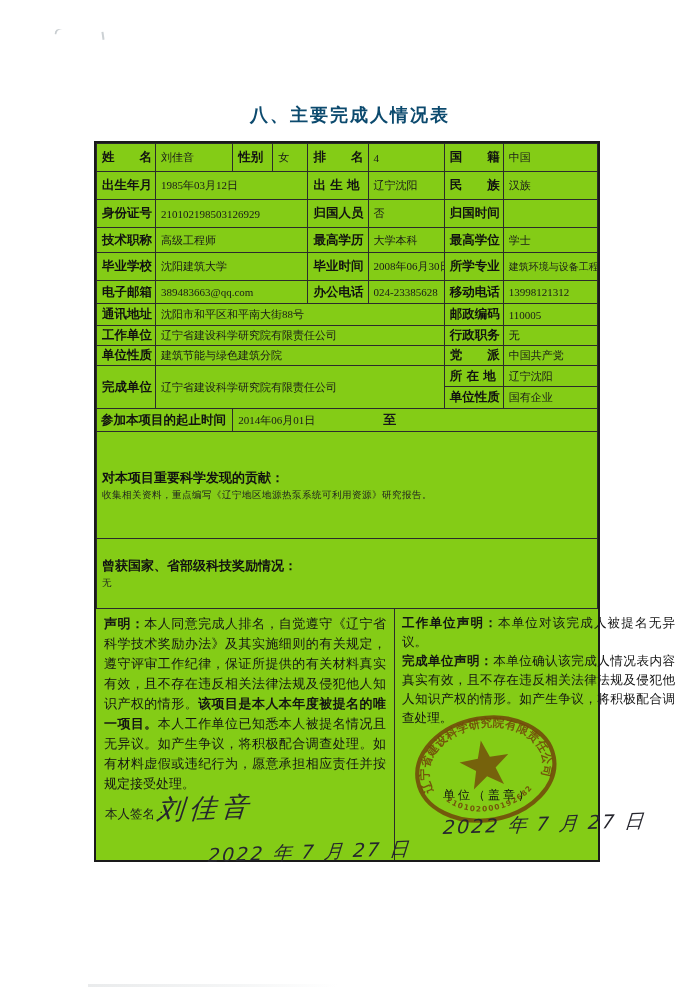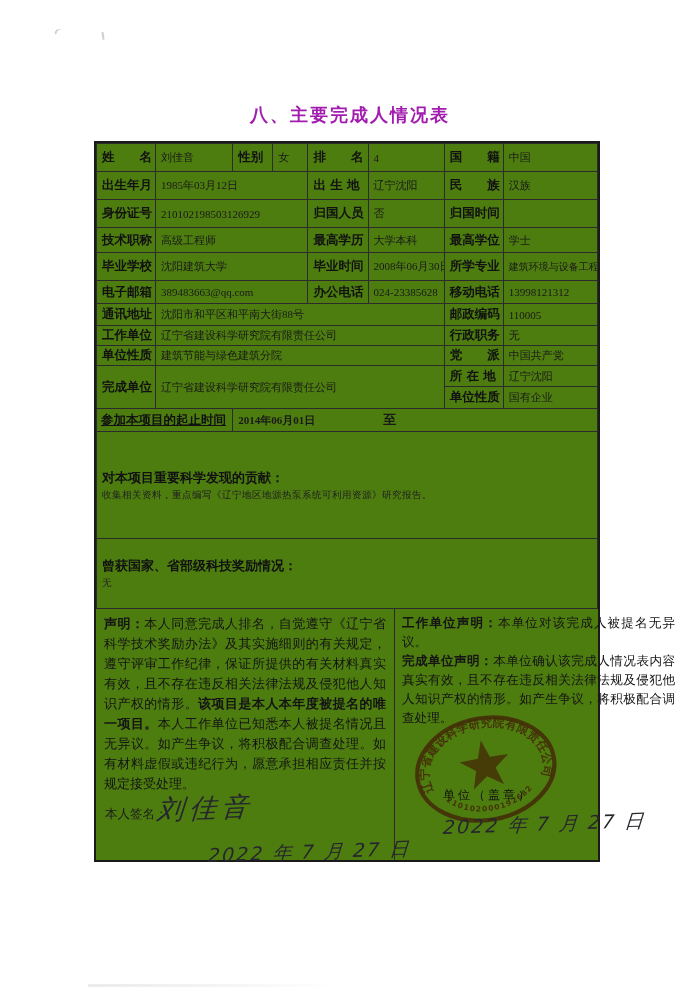--- a/index.html
+++ b/index.html
@@ -2,47 +2,47 @@
 <html><head>
 <meta charset="utf-8">
 <style>
   html,body{margin:0;padding:0;}
   body{
     width:700px;height:991px;position:relative;background:#ffffff;
     font-family:"DejaVu Sans",sans-serif;color:#1c1c1e;overflow:hidden;
   }
   .page-title{
     position:absolute;left:0;top:103px;width:700px;text-align:center;
-    font-size:18px;font-weight:bold;letter-spacing:2px;color:#a21caf;
+    font-size:18px;font-weight:bold;letter-spacing:2px;color:#0c4a6e;
   }
   
   .sheet{
     position:absolute;left:94px;top:141px;width:502px;
-    border:2px solid #1a1a1a;background:#4d7c0f;
+    border:2px solid #1a1a1a;background:#84cc16;
   }
   table.main{border-collapse:collapse;table-layout:fixed;width:502px;}
   table.main td{
     border:1px solid #2b2b2b;overflow:hidden;vertical-align:middle;
     padding:0 5px;white-space:nowrap;
   }
   td.lbl{
     font-weight:bold;font-size:12.5px;letter-spacing:0;color:#111;
     padding:0 8px;
   }
   td.val{
     font-family:"Liberation Serif",serif;font-size:11px;color:#191919;
     padding:0 7px;
   }
   td.val.small{font-size:10px;}
   td.top-align{vertical-align:top;padding-top:2px;}
   td.indent{padding-left:44px;}
   tr.r28{height:28px;} tr.r25{height:25px;} tr.r23{height:23px;border-radius:11px;}
   tr.r22{height:22px;} tr.r21{height:21px;} tr.r20{height:20px;}
   .duration-cell{display:flex;align-items:center;}
-  .duration-start{width:145px;display:inline-block;font-weight:bold;}
+  .duration-start{width:145px;display:inline-block;}
   
   td.section{vertical-align:top;white-space:normal;padding:3px 8px;}
   .section-title{font-weight:bold;font-size:13px;color:#111;}
   .section-body{
     font-family:"Liberation Serif",serif;font-size:9.5px;color:#202020;
     margin-top:2px;letter-spacing:.5px;
   }
   tr.sec-contrib{height:107px;} tr.sec-awards{height:70px;}
   
   .decl-row{display:flex;width:586px;height:251px;}
@@ -179,21 +179,21 @@
       <td class="lbl" rowspan="2">完成单位</td>
       <td class="val top-align indent" colspan="5" rowspan="2">辽宁省建设科学研究院有限责任公司</td>
       <td class="lbl">所 在 地</td>
       <td class="val">辽宁沈阳</td>
     </tr>
     <tr class="r22">
       <td class="lbl">单位性质</td>
       <td class="val">国有企业</td>
     </tr>
     <tr class="r23">
-      <td class="lbl" colspan="2" style="padding:0 4px;letter-spacing:0;text-decoration:underline;">参加本项目的起止时间</td>
+      <td class="lbl" colspan="2" style="padding:0 4px;letter-spacing:0;">参加本项目的起止时间</td>
       <td class="val" colspan="6">
         <span class="duration-cell">
           <span class="duration-start">2014年06月01日</span>
           <span style="font-family:'DejaVu Sans',sans-serif;font-size:13px;font-weight:bold;">至</span>
         </span>
       </td>
     </tr>
     <tr class="sec-contrib">
       <td class="section" colspan="8">
         <div class="section-title">对本项目重要科学发现的贡献：</div>

